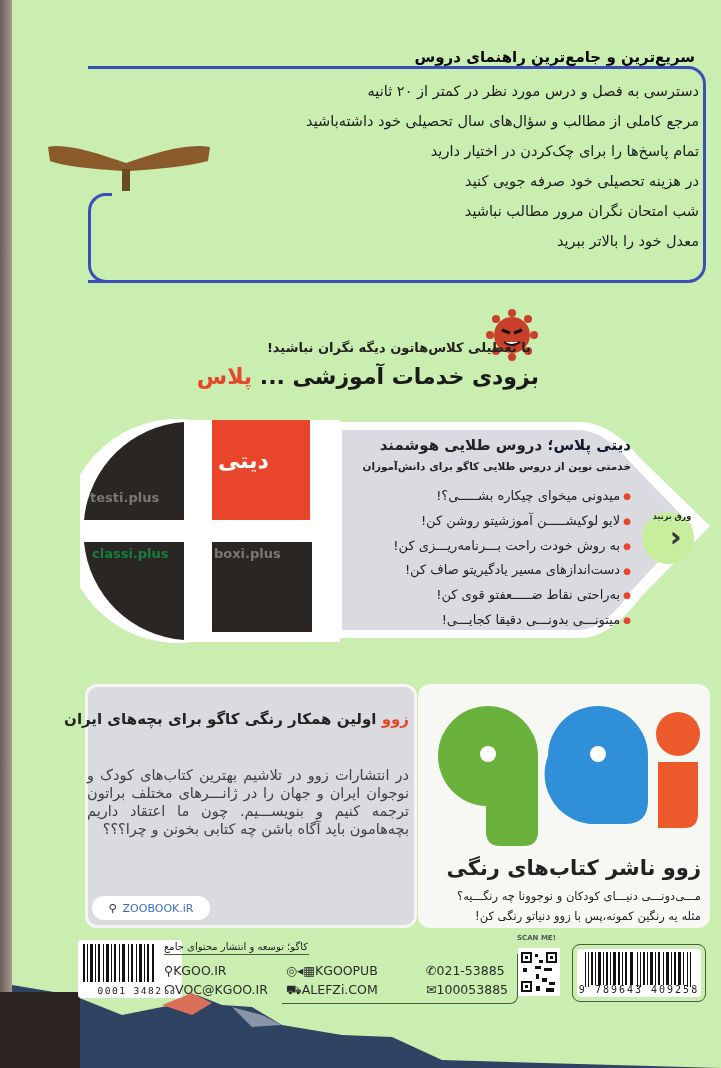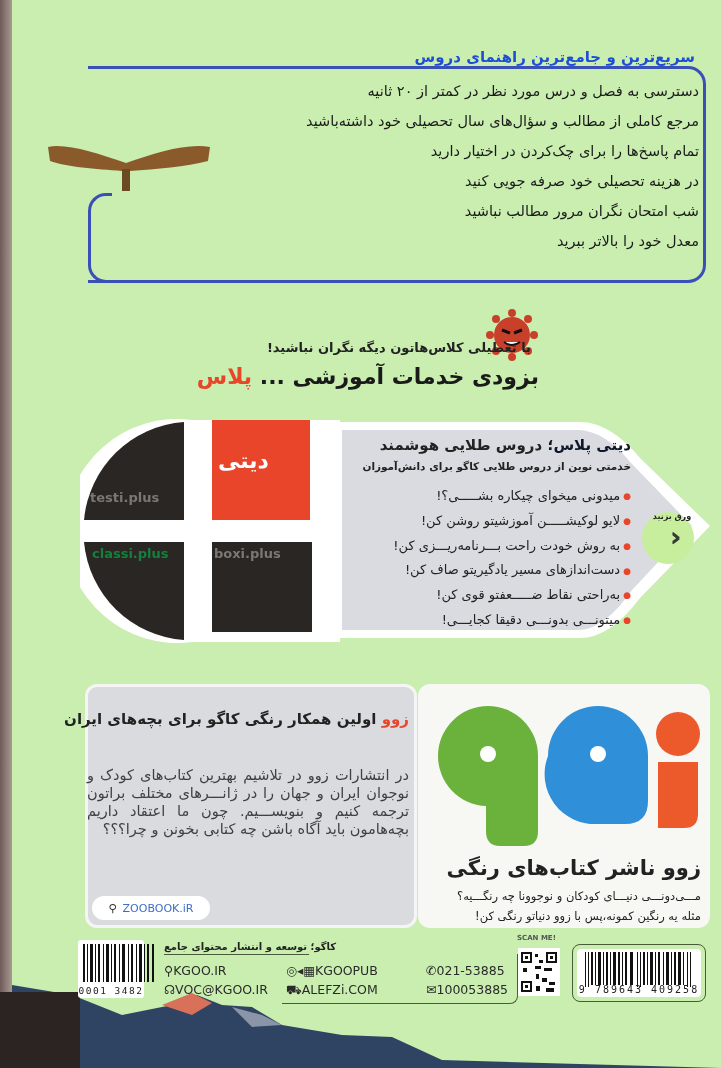--- a/index.html
+++ b/index.html
@@ -3,21 +3,21 @@
 <meta charset="utf-8">
 <style>
 *{box-sizing:border-box;margin:0;padding:0}
 body{width:721px;height:1068px;overflow:hidden;background:#c8ecae;font-family:"DejaVu Sans",sans-serif;position:relative;color:#222}
 .spine{position:absolute;left:0;top:0;width:12px;height:1068px;background:linear-gradient(90deg,#6e5a58,#a89a92)}
 .bg{position:absolute;left:12px;top:0;right:0;bottom:0;background:#c9eeb0}
 
 .propeller{position:absolute;left:46px;top:143px;width:166px;height:48px}
 .topbox{position:absolute;left:88px;top:66px;width:618px;height:217px;border:3px solid #3b4fb8;border-left:none;border-radius:0 18px 18px 0}
 .topbox-l{position:absolute;left:88px;top:193px;width:24px;height:90px;border:3px solid #3b4fb8;border-right:none;border-radius:18px 0 0 18px}
-.top-title{position:absolute;right:22px;top:48px;font-size:15px;font-weight:bold;color:#1d4ed8;direction:rtl;background:#c9eeb0;padding:0 4px}
+.top-title{position:absolute;right:22px;top:48px;font-size:15px;font-weight:bold;color:#000000;direction:rtl;background:#c9eeb0;padding:0 4px}
 .top-list{position:absolute;right:22px;top:76px;direction:rtl;text-align:right;font-size:14.5px;line-height:30px;color:#1a1a1a}
 
 .virus{position:absolute;left:485px;top:308px;width:54px;height:54px}
 .mid-sub{position:absolute;right:190px;top:340px;direction:rtl;font-size:13px;font-weight:bold}
 .mid-title{position:absolute;right:182px;top:364px;direction:rtl;font-size:22px;font-weight:bold;color:#1a1a1a}
 .mid-title .plus{color:#e8452b}
 .dt-title{position:absolute;right:90px;top:436px;direction:rtl;font-size:15px;font-weight:bold}
 .dt-title .red{color:#0f172a}
 .dt-sub{position:absolute;right:90px;top:460px;direction:rtl;font-size:10.5px;font-weight:bold}
 .dt-list{position:absolute;right:90px;top:484px;direction:rtl;text-align:right;font-size:13px;line-height:24.5px;list-style:none}
@@ -29,23 +29,23 @@
 .zoo-right{position:absolute;left:418px;top:684px;width:292px;height:244px;background:#f7f7f4;border-radius:12px}
 .zoo-l-title{position:absolute;right:312px;top:710px;direction:rtl;font-size:15px;font-weight:bold}
 .zoo-l-body{position:absolute;right:312px;top:766px;direction:rtl;text-align:justify;text-align-last:right;width:322px;font-size:14.5px;line-height:18px;color:#404040}
 .zoobook{position:absolute;left:92px;top:896px;width:118px;height:24px;background:#fff;border-radius:12px;font-size:11px;color:#3b6fc4;display:flex;align-items:center;justify-content:center;gap:6px}
 .zoo-logo{position:absolute;left:430px;top:696px;width:272px;height:160px}
 .zoo-r-title{position:absolute;right:20px;top:856px;direction:rtl;font-size:21px;font-weight:bold}
 .zoo-r-line{position:absolute;right:20px;direction:rtl;font-size:11.5px}
 
 .mountain{position:absolute;left:12px;top:975px;width:709px;height:93px}
 .dark-patch{position:absolute;left:0;top:992px;width:80px;height:76px;background:#2b2422}
-.barcode-left{position:absolute;left:78px;top:940px;width:66px;height:58px;background:#fff;border-radius:3px}
+.barcode-left{position:absolute;left:78px;top:940px;width:104px;height:58px;background:#fff;border-radius:3px}
 .bc-num{position:absolute;bottom:2px;left:0;right:0;text-align:center;font-family:"DejaVu Sans Mono",monospace;font-size:9.5px;letter-spacing:1.5px}
-.info-head{position:absolute;left:164px;top:941px;font-size:10px;font-weight:bold;direction:rtl}
+.info-head{position:absolute;left:164px;top:941px;font-size:10px;font-weight:normal;direction:rtl}
 .info-line{position:absolute;left:164px;top:954px;width:145px;height:1px;background:#4a5a3a}
 .info{position:absolute;font-size:12.5px;color:#2a2a2a;white-space:nowrap}
 .contact-box{position:absolute;left:282px;top:954px;width:236px;height:50px;border:1.5px solid #4a5a3a;border-left:none;border-top:none;border-radius:0 0 8px 0}
 .qr{position:absolute;left:518px;top:948px;width:42px;height:48px;background:#fff}
 .scan{position:absolute;left:517px;top:934px;font-size:7px;font-weight:bold;color:#555}
 .barcode-right{position:absolute;left:572px;top:944px;width:134px;height:58px;border:1.5px solid #4a5a3a;border-radius:8px;padding:4px}
 .barcode-right .inner{position:relative;width:100%;height:100%;background:#fff;border-radius:4px}
 </style>
 </head>
 <body>

